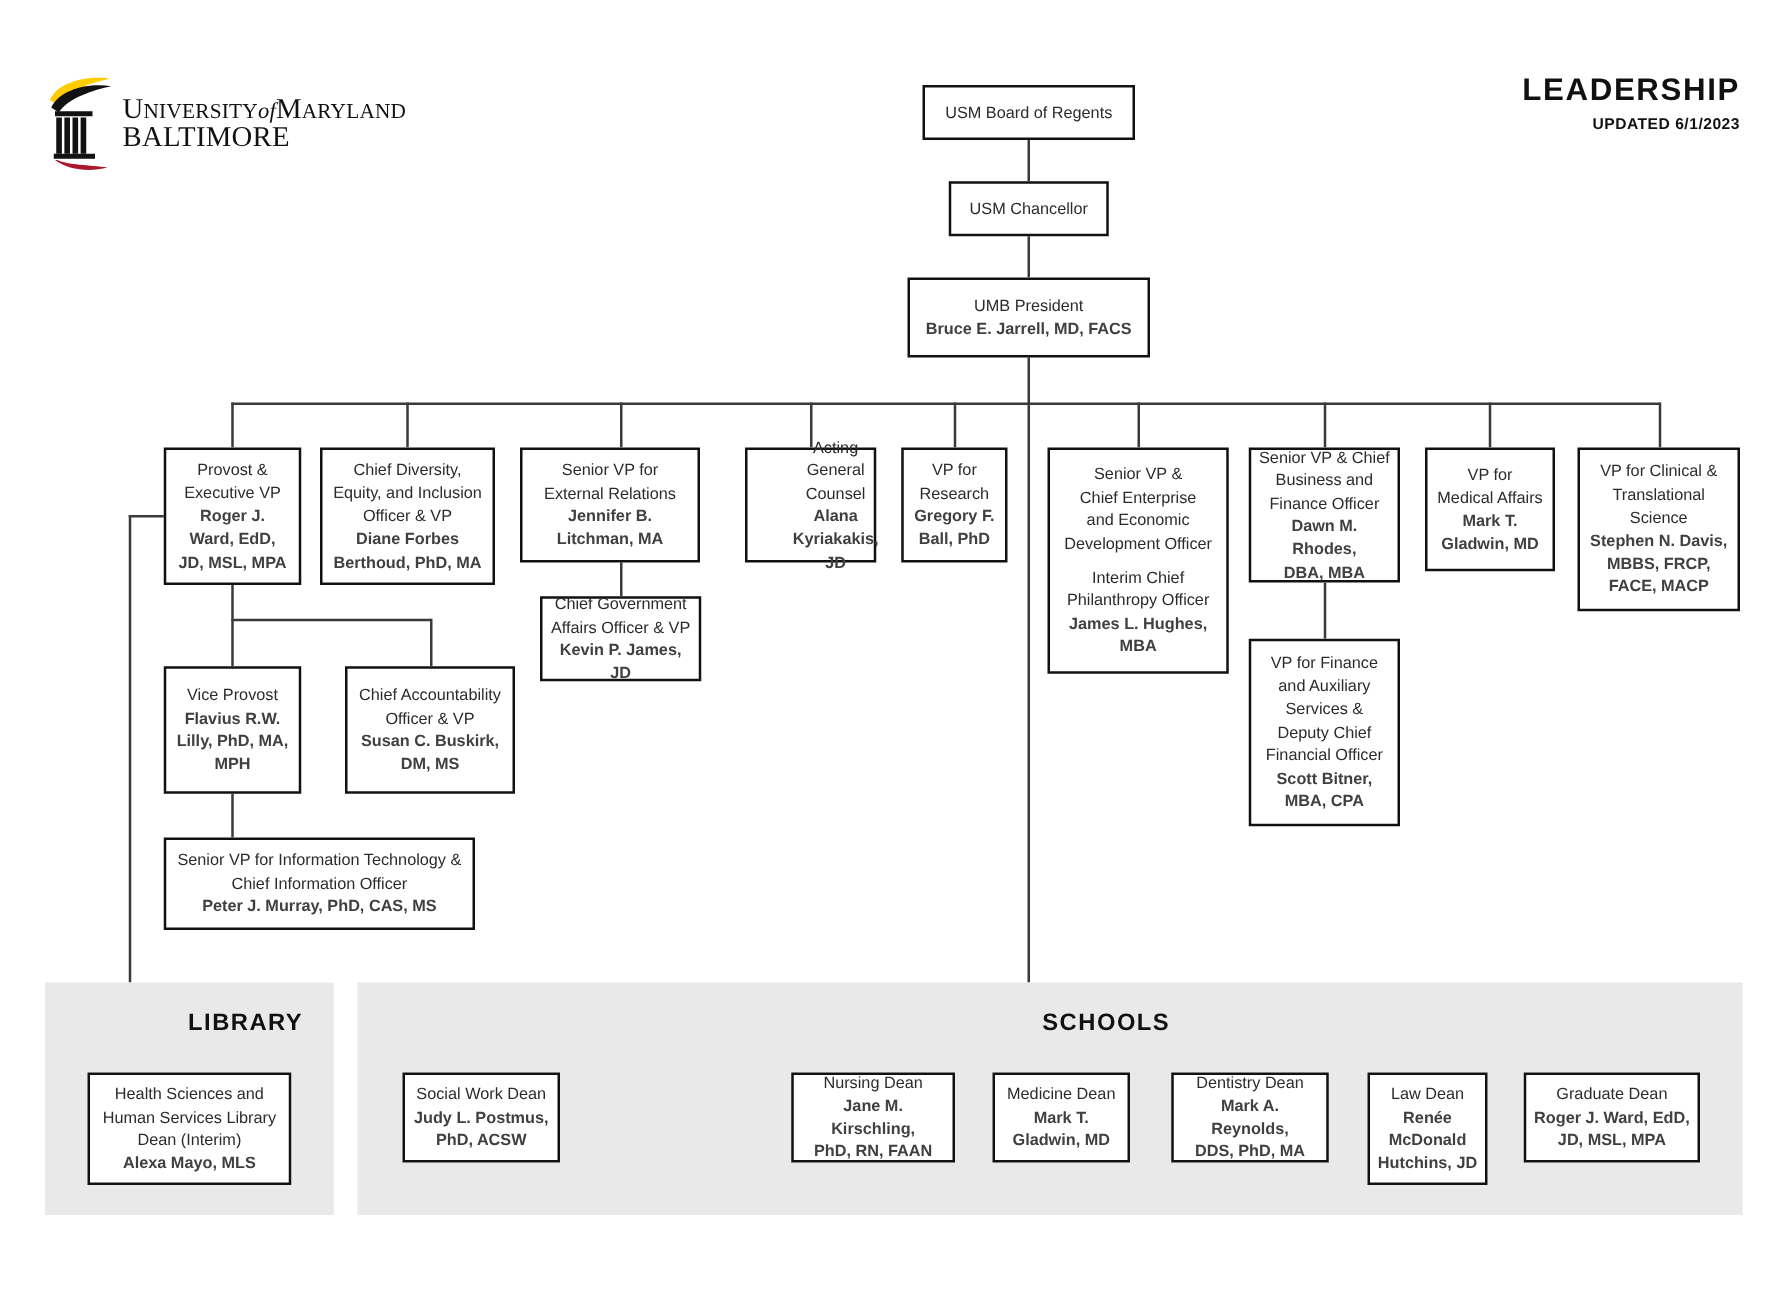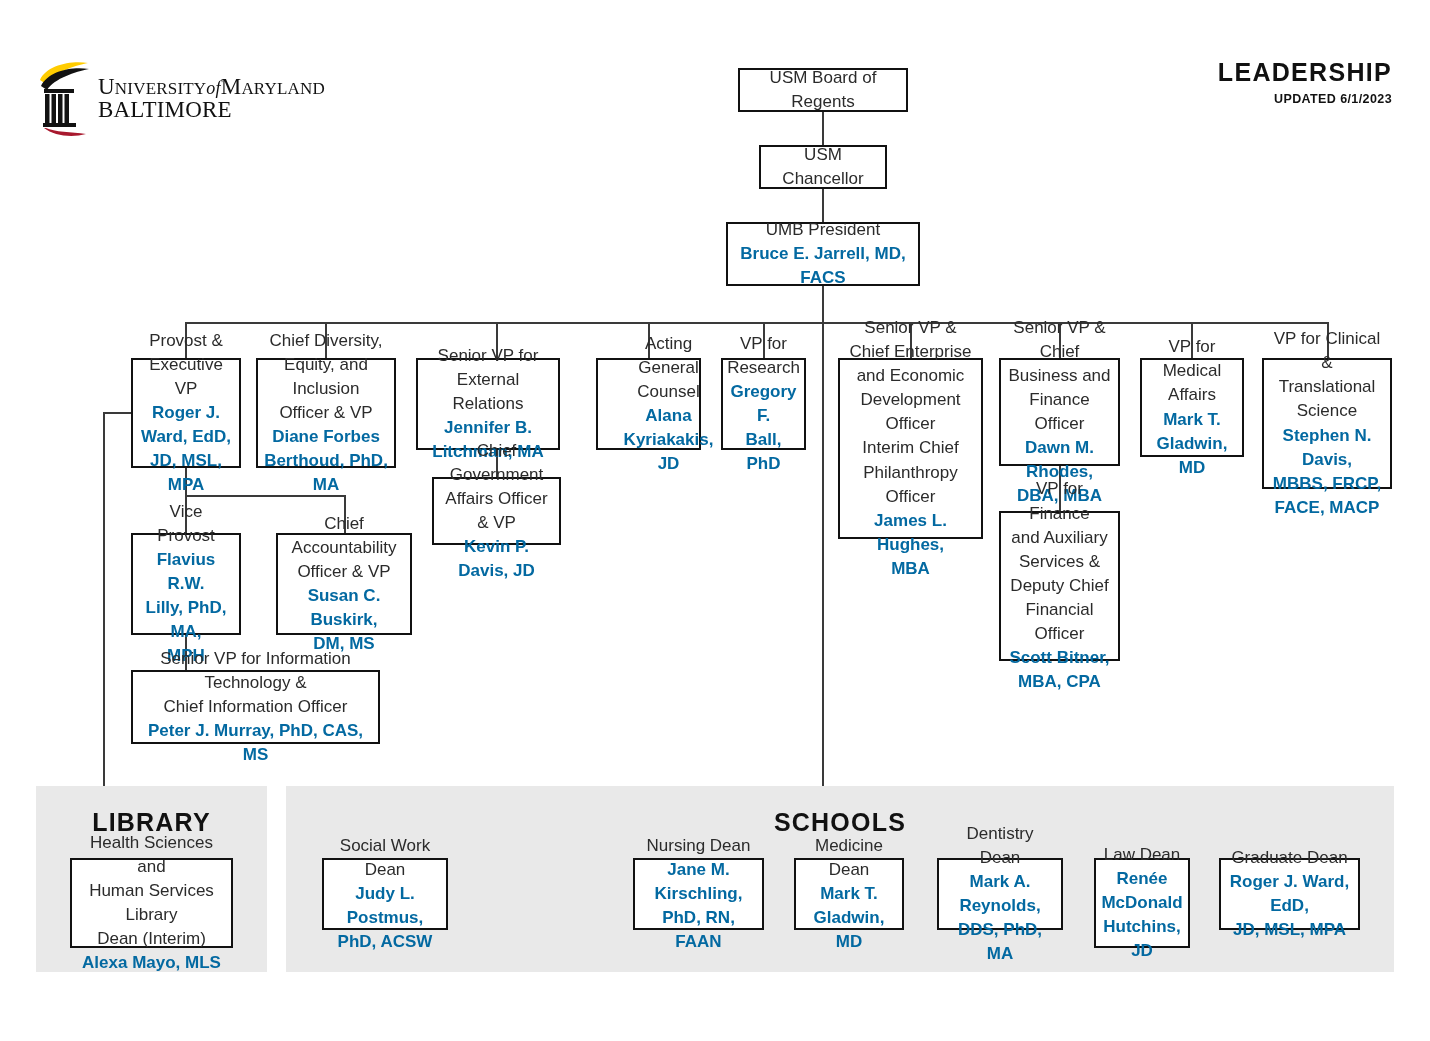--- a/index.html
+++ b/index.html
@@ -28,50 +28,51 @@
 
   
   .node{
     position:absolute;
     border:2.3px solid #111;
     background:#fff;
     box-sizing:border-box;
     display:flex;flex-direction:column;
     align-items:center;justify-content:center;
     text-align:center;
-    font-size:17px;
+    font-size:13px;
     line-height:1.42;
     padding:4px 6px;
     color:#1d1d1d;
     z-index:5;
   }
   .node .role{font-weight:normal;color:#2b2b2b;}
-  .node .person{font-weight:bold;color:#0369a1;}
+  .node .person{font-weight:bold;color:#404040;}
   .node .gap{height:9px;}
 
   
   .ln{position:absolute;background:#3a3a3a;z-index:1;}
   .ln.v{width:2px;}
   .ln.h{height:2px;}
 
   
   .panel{
     position:absolute;
     background:#e9e9e9;
     box-sizing:border-box;
     z-index:3;
   }
   .panel-title{
     position:absolute;
     width:100%;
     text-align:center;
-    font-size:25px;
+    font-size:19px;
     font-weight:bold;
     letter-spacing:1.2px;
     color:#111;
+    padding-left:45px;
   }
 </style>
 </head>
 <body>
 
 <div id="canvas">
 
   <div class="logo-wrap">
     <svg class="logo-mark" viewBox="0 0 58 80" xmlns="http://www.w3.org/2000/svg">
       <path d="M4 22 C10 7, 36 2, 52 5 C38 8, 18 14, 10 26 Z" fill="#ffcc00"></path>
@@ -213,21 +214,21 @@
     <div class="role">Translational</div>
     <div class="role">Science</div>
     <div class="person">Stephen N. Davis,</div>
     <div class="person">MBBS, FRCP,</div>
     <div class="person">FACE, MACP</div>
   </div>
 
   <div class="node" style="left:432px;top:477px;width:129px;height:68px;">
     <div class="role">Chief Government</div>
     <div class="role">Affairs Officer &amp; VP</div>
-    <div class="person">Kevin P. Davis, JD</div>
+    <div class="person">Kevin P. James, JD</div>
   </div>
 
   <div class="node" style="left:131px;top:533px;width:110px;height:102px;">
     <div class="role">Vice Provost</div>
     <div class="person">Flavius R.W.</div>
     <div class="person">Lilly, PhD, MA,</div>
     <div class="person">MPH</div>
   </div>
 
   <div class="node" style="left:276px;top:533px;width:136px;height:102px;justify-content:center;">

